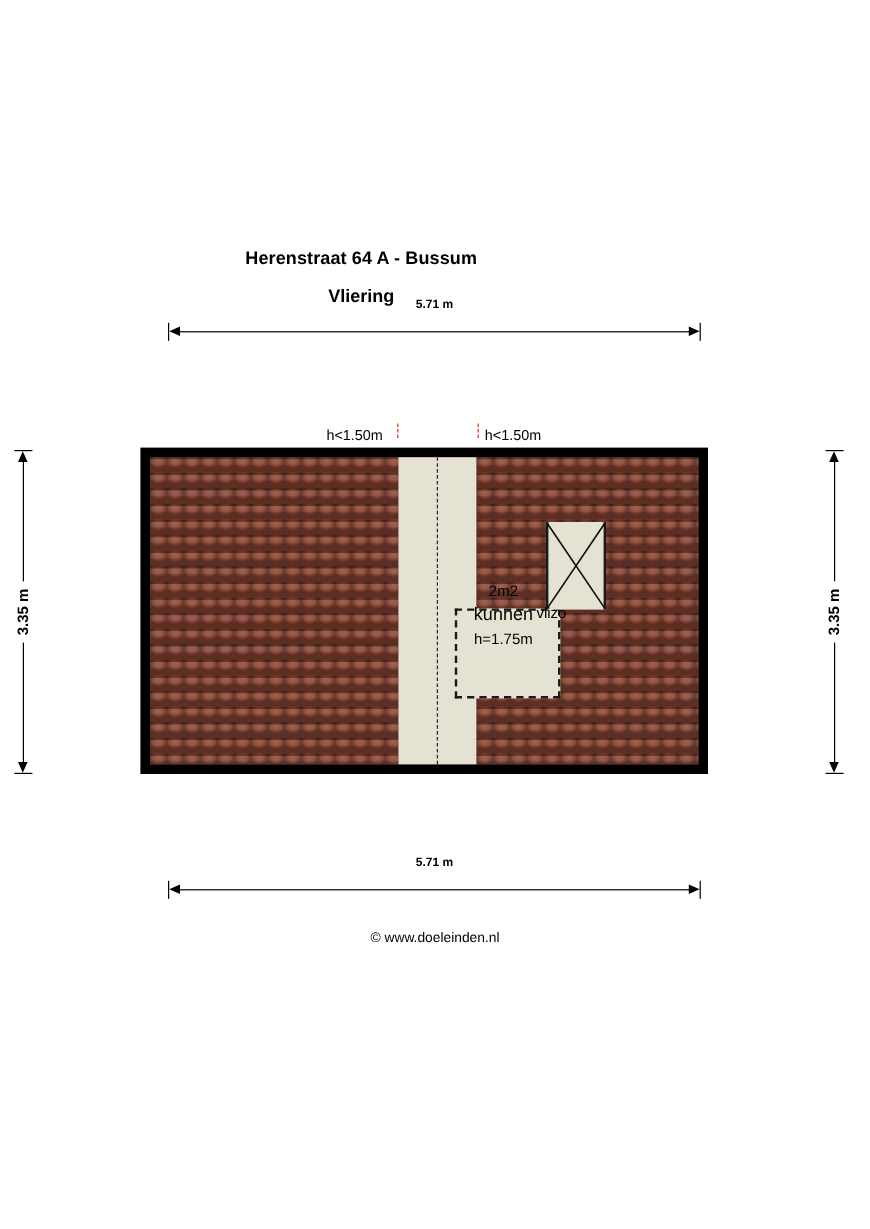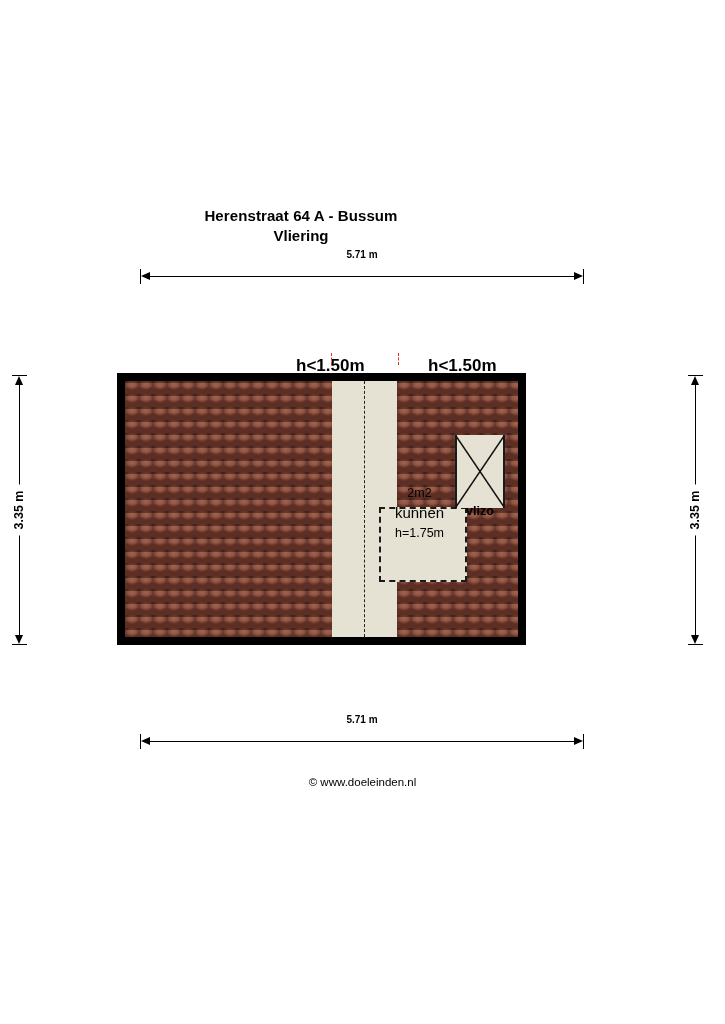--- a/index.html
+++ b/index.html
@@ -27,21 +27,21 @@
   #title-line1 {
     font-size: 15px;
     font-weight: bold;
     letter-spacing: 0.1px;
     line-height: 19px;
   }
   #title-line2 {
     font-size: 15px;
     font-weight: bold;
     line-height: 19px;
-    margin-top: 1px;
+    margin-top: 13px;
   }
 
   
   .dim-h {
     position: absolute;
     height: 22px;
   }
   .dim-h .line {
     position: absolute;
     top: 11px;
@@ -125,21 +125,21 @@
   .dim-v .label span {
     background: #fff;
     padding: 0 6px;
   }
 
   
   #plan {
     position: absolute;
     left: 117px;
     top: 373px;
-    width: 409px;
+    width: 473px;
     height: 272px;
   }
   #plan-outer {
     position: absolute;
     inset: 0;
     background: #000000;
   }
   #roof-left, #roof-right {
     position: absolute;
     top: 8px;
@@ -215,46 +215,43 @@
 
   .marker-red {
     position: absolute;
     width: 0;
     height: 12px;
     border-left: 1.5px dashed #e03020;
   }
 
   .h-label {
     position: absolute;
-    font-size: 17px;
-    font-weight: bold;
+    font-size: 12px;
+    font-weight: normal;
     white-space: nowrap;
-    margin-left: 24px;
   }
 
   #room-label {
     position: absolute;
     left: 215px;
     top: 110px;
     width: 175px;
     text-align: center;
     line-height: 20px;
     pointer-events: none;
   }
   #room-area { font-size: 12.5px; }
   #room-name { font-size: 15px; }
   #room-height { font-size: 12.5px; text-align: center; }
   #vlizo-label {
     position: absolute;
     left: 330px;
     top: 131px;
     width: 66px;
-    text-align: center;
     font-size: 12.5px;
-    font-weight: bold;
   }
 
   
   #footer {
     position: absolute;
     top: 775px;
     left: 0;
     width: 725px;
     text-align: center;
     font-size: 11.5px;

